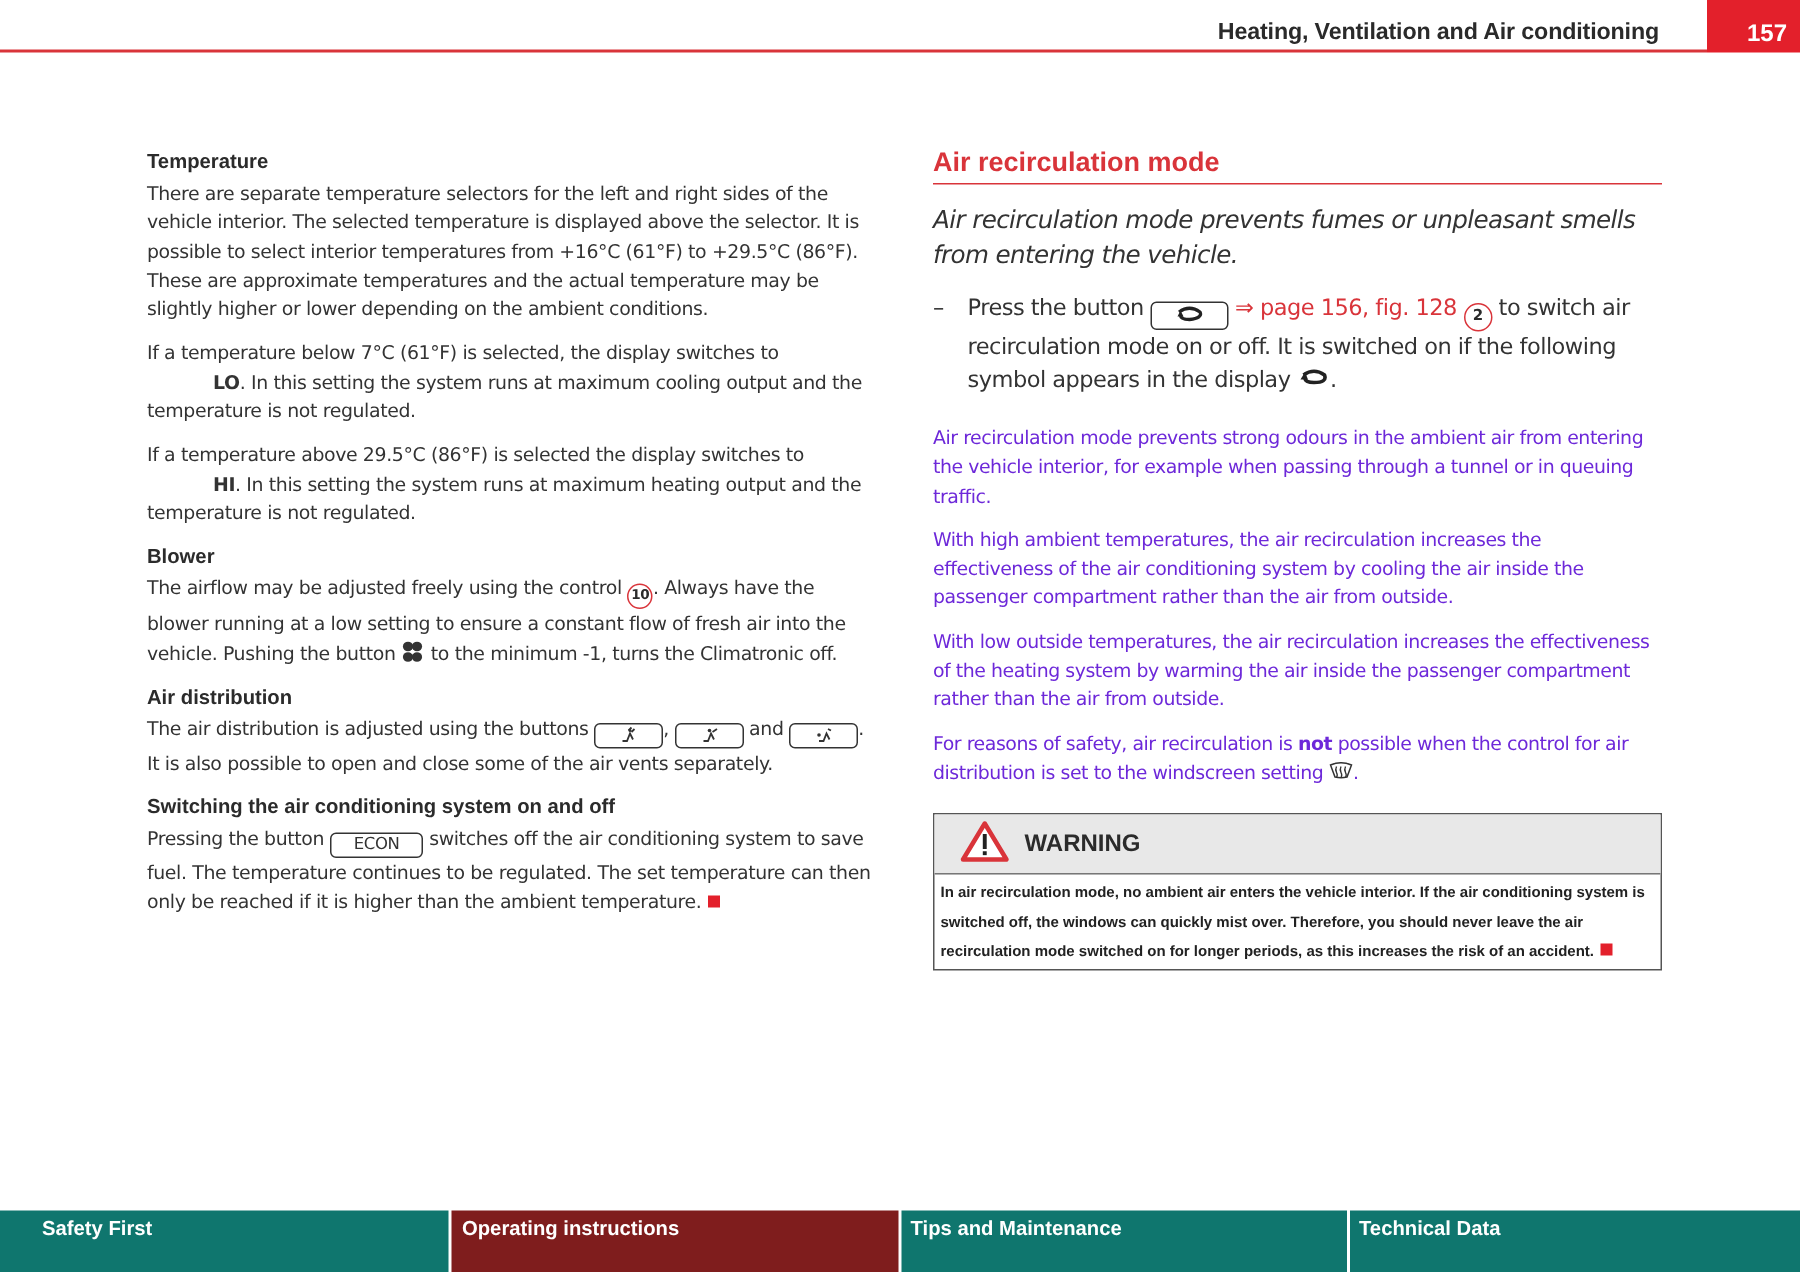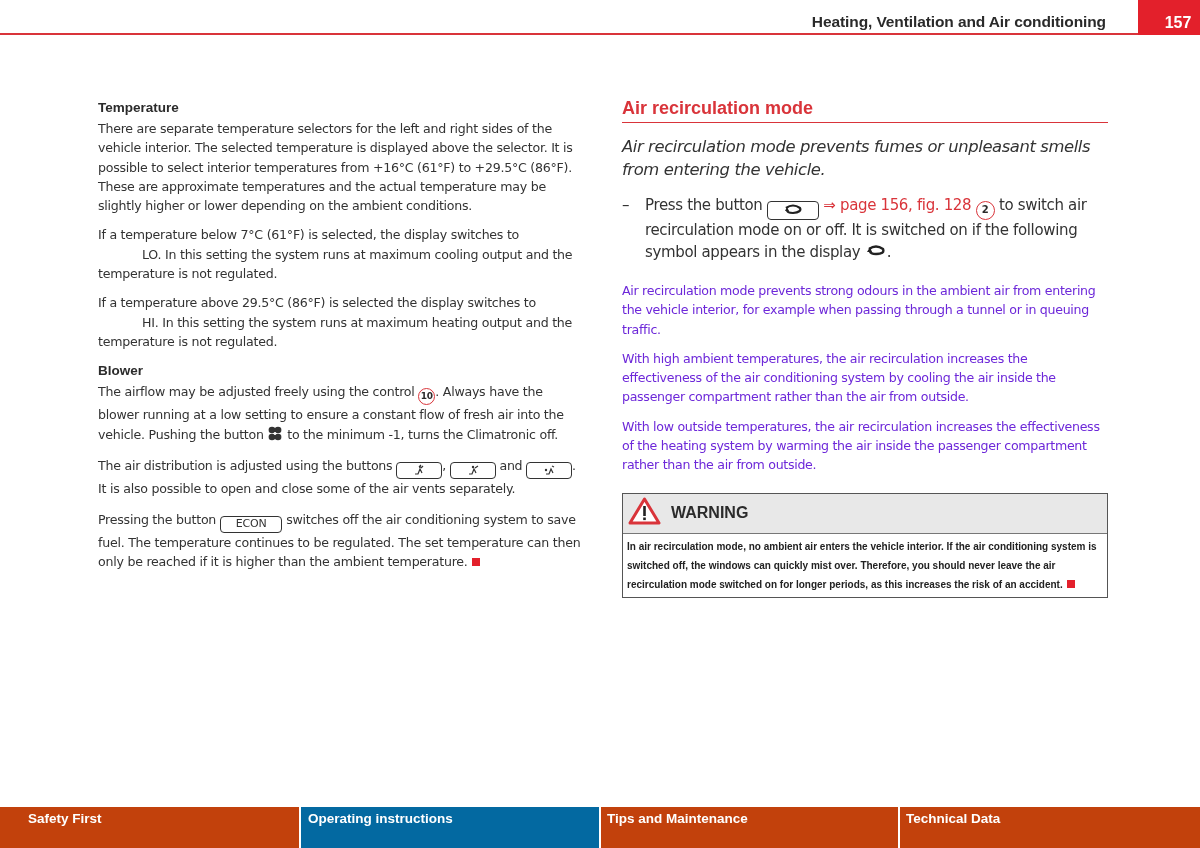--- a/index.html
+++ b/index.html
@@ -11,46 +11,46 @@
   .header-title { position: absolute; right: 94px; top: 13px; font-family: "Liberation Sans", sans-serif; font-weight: bold; font-size: 15.5px; color: #2a2a2a; letter-spacing: -0.1px; }
   .page-num-box { position: absolute; left: 1138px; top: 0; width: 80px; height: 35px; background: #e3202b; }
   .page-num { position: absolute; left: 0; right: 0; top: 14px; text-align: center; font-family: "Liberation Sans", sans-serif; font-weight: bold; font-size: 16px; color: #fff; }
 
   
   .col-left { position: absolute; left: 98px; top: 100px; width: 486px; }
   .col-right { position: absolute; left: 622px; top: 98px; width: 486px; }
 
   .subhead { font-family: "Liberation Sans", sans-serif; font-weight: bold; font-size: 13.5px; color: #2b2b2b; margin-bottom: 4px; }
   .para { font-family: "DejaVu Sans", sans-serif; font-size: 12.6px; line-height: 19.3px; color: #333; margin-bottom: 10px; letter-spacing: -0.25px; }
-  .para b { font-weight: normal; margin-left: 44px; }
+  .para b { font-weight: bold; margin-left: 44px; }
   .gap-sub { height: 2px; }
 
   .circ { display: inline-block; width: 17px; height: 17px; border: 1.5px solid #d9343a; border-radius: 50%; font-size: 9px; font-weight: bold; text-align: center; line-height: 14px; color: #2b2b2b; vertical-align: -3px; }
   .circ.lg { width: 19px; height: 19px; line-height: 16px; font-size: 10px; }
   .keycap { display: inline-block; border: 1.3px solid #333; border-radius: 4px; padding: 0 15px; height: 17px; line-height: 14px; font-size: 11px; vertical-align: -3px; }
   .keycap svg { vertical-align: middle; }
   .red-square { display: inline-block; width: 8px; height: 8px; background: #e3202b; margin-left: 4px; vertical-align: 0; }
 
   
   .section-title { font-family: "Liberation Sans", sans-serif; font-weight: bold; font-size: 18px; color: #d9343a; padding-bottom: 3px; border-bottom: 1.5px solid #d9343a; margin-bottom: 12px; }
   .lead { font-family: "DejaVu Sans", sans-serif; font-style: italic; font-size: 16.4px; line-height: 23px; color: #333; margin-bottom: 14px; letter-spacing: -0.4px; }
   .step { position: relative; padding-left: 23px; font-size: 15px; line-height: 21.5px; color: #333; margin-bottom: 18px; letter-spacing: -0.35px; }
   .step .dash { position: absolute; left: 0; top: 0; }
   .xref { color: #d9343a; }
   .para-r { font-size: 12.6px; line-height: 19.3px; color: #6d28d9; margin-bottom: 10px; letter-spacing: -0.3px; }
 
   .warning { margin-top: 18px; border: 1.5px solid #555; }
-  .warning-head { background: #e8e8e8; height: 40px; border-bottom: 1.5px solid #777; display: flex; align-items: center; padding-left: 5px; }
+  .warning-head { background: #e8e8e8; height: 40px; border-bottom: 1.5px solid #777; display: flex; align-items: center; padding-left: 17px; }
   .warning-title { font-family: "Liberation Sans", sans-serif; font-weight: bold; font-size: 16px; color: #2b2b2b; margin-left: 10px; }
   .warning-body { padding: 3px 5px 2px 4px; font-family: "Liberation Sans", sans-serif; font-weight: bold; font-size: 10px; line-height: 19.3px; color: #222; }
 
   
   .footer { position: absolute; left: 0; top: 807px; width: 1200px; height: 41px; }
-  .tab { position: absolute; top: 0; height: 41px; background: #c2410c; color: #fff; font-family: "Liberation Sans", sans-serif; font-weight: bold; font-size: 13.5px; padding: 5px 0 0 0; }
-  .tab.active { background: #0369a1; }
+  .tab { position: absolute; top: 0; height: 41px; background: #0f766e; color: #fff; font-family: "Liberation Sans", sans-serif; font-weight: bold; font-size: 13.5px; padding: 5px 0 0 0; }
+  .tab.active { background: #7f1d1d; }
   .tab span { position: absolute; top: 4px; }
 </style>
 </head>
 <body>
 
 <div class="header-rule"></div>
 <div class="header-title">Heating, Ventilation and Air conditioning</div>
 <div class="page-num-box">
   <div class="page-num">157</div>
 </div>
@@ -67,53 +67,59 @@
           <g fill="#333">
             <ellipse cx="5" cy="4" rx="3.4" ry="3.2"></ellipse>
             <ellipse cx="11" cy="4" rx="3.4" ry="3.2"></ellipse>
             <ellipse cx="5" cy="11" rx="3.4" ry="3.2"></ellipse>
             <ellipse cx="11" cy="11" rx="3.4" ry="3.2"></ellipse>
           </g>
           <circle cx="8" cy="7.5" r="1.3" fill="#fff"></circle>
         </svg></span><span> to the minimum -1, turns the Climatronic off.</span></p>
 
   <div class="gap-sub"></div>
+  <div class="subhead">Air distribution</div>
   <p class="para"><span>The air distribution is adjusted using the buttons </span><span class="keycap"><svg width="14" height="12" viewBox="0 0 14 12">
           <path d="M3 10 L6 10 L8 5 L10 9 M7 3 L9 1 M9 4 L11 2" stroke="#333" stroke-width="1.2" fill="none"></path>
           <circle cx="8" cy="3" r="1" fill="#333"></circle>
         </svg></span><span>, </span><span class="keycap"><svg width="14" height="12" viewBox="0 0 14 12">
           <path d="M3 10 L6 10 L8 5 L10 9 M9 4 L12 2" stroke="#333" stroke-width="1.2" fill="none"></path>
           <circle cx="7" cy="3" r="1.2" fill="#333"></circle>
         </svg></span><span> and </span><span class="keycap"><svg width="14" height="12" viewBox="0 0 14 12">
           <path d="M4 10 L7 10 L9 5 L11 9" stroke="#333" stroke-width="1.2" fill="none"></path>
           <circle cx="4" cy="6" r="1.2" fill="#333"></circle>
           <path d="M10 2 L12 3" stroke="#333" stroke-width="1.2"></path>
         </svg></span><span>. It is also possible to open and close some of the air vents separately.</span></p>
 
   <div class="gap-sub"></div>
+  <div class="subhead">Switching the air conditioning system on and off</div>
   <p class="para"><span>Pressing the button </span><span class="keycap">ECON</span><span> switches off the air conditioning system to save fuel. The temperature continues to be regulated. The set temperature can then only be reached if it is higher than the ambient temperature.</span><span class="red-square"></span></p>
 </div>
 
 <div class="col-right">
   <div class="section-title">Air recirculation mode</div>
   <p class="lead">Air recirculation mode prevents fumes or unpleasant smells from entering the vehicle.</p>
   <div class="step">
     <span class="dash">–</span>
     <span>Press the button </span><span class="keycap" style="height:19px;line-height:16px;"><svg width="20" height="12" viewBox="0 0 20 12">
           <path d="M3 4 Q10 -1 17 4 Q19 8 10 9 Q4 9 4 6" stroke="#222" stroke-width="2.2" fill="none"></path>
           <path d="M4 3 L2 7 L6 7 Z" fill="#222"></path>
         </svg></span><a class="xref"> ⇒ page 156, fig. 128 </a><span class="circ lg">2</span><span> to switch air recirculation mode on or off. It is switched on if the following symbol appears in the display </span><span><svg width="22" height="12" viewBox="0 0 22 12" style="vertical-align:0">
           <path d="M4 4 Q11 -1 18 4 Q20 9 11 9 Q5 9 5 6" stroke="#222" stroke-width="2.4" fill="none"></path>
           <path d="M5 2 L2 7 L7 7 Z" fill="#222"></path>
         </svg></span><span>.</span>
   </div>
 
   <p class="para-r">Air recirculation mode prevents strong odours in the ambient air from entering the vehicle interior, for example when passing through a tunnel or in queuing traffic.</p>
   <p class="para-r">With high ambient temperatures, the air recirculation increases the effectiveness of the air conditioning system by cooling the air inside the passenger compartment rather than the air from outside.</p>
   <p class="para-r">With low outside temperatures, the air recirculation increases the effectiveness of the heating system by warming the air inside the passenger compartment rather than the air from outside.</p>
+  <p class="para-r"><span>For reasons of safety, air recirculation is </span><b>not</b><span> possible when the control for air distribution is set to the windscreen setting </span><span><svg width="16" height="12" viewBox="0 0 16 12" style="vertical-align:-1px">
+          <path d="M1 2 Q8 -1 15 2 L12 10 Q8 11 4 10 Z" stroke="#333" stroke-width="1" fill="none"></path>
+          <path d="M5 3 Q4 5 5 7 Q6 9 5 10 M8 3 Q7 5 8 7 Q9 9 8 10 M11 3 Q10 5 11 7 Q12 9 11 10" stroke="#333" stroke-width="0.9" fill="none"></path>
+        </svg></span><span>.</span></p>
 
   <div class="warning">
     <div class="warning-head">
       <span><svg width="33" height="28" viewBox="0 0 33 28">
             <path d="M16.5 2 L31 26 L2 26 Z" fill="#fff" stroke="#d9343a" stroke-width="3" stroke-linejoin="round"></path>
             <rect x="15.2" y="9" width="2.6" height="10" fill="#222"></rect>
             <rect x="15.2" y="20.5" width="2.6" height="2.6" fill="#222"></rect>
           </svg></span>
       <span class="warning-title">WARNING</span>
     </div>

